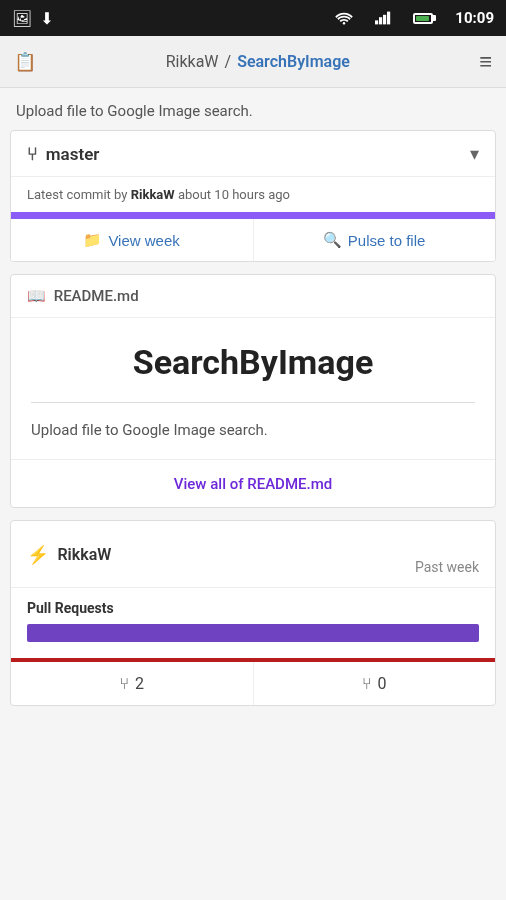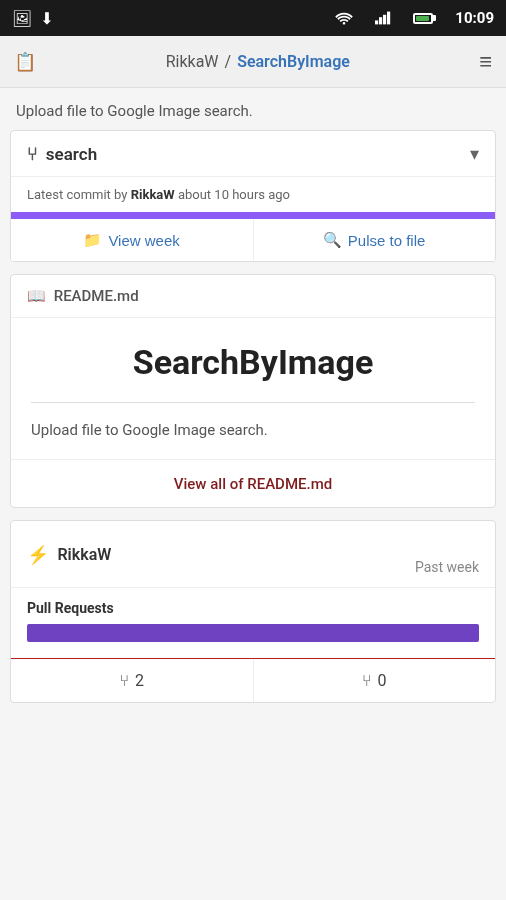--- a/index.html
+++ b/index.html
@@ -180,21 +180,21 @@
       font-size: 15px;
       color: #555;
       text-align: left;
     }
     .readme-footer {
       border-top: 1px solid #eee;
       padding: 14px;
       text-align: center;
     }
     .readme-footer a {
-      color: #7f1d1d;
+      color: #6d28d9;
       font-size: 15px;
       font-weight: 500;
       text-decoration: none;
       cursor: pointer;
     }
 
     
     .pulse-card {
       background: #fff;
       border: 1px solid #ddd;
@@ -219,21 +219,21 @@
     }
     .pulse-period {
       font-size: 14px;
       color: #888;
       margin-top: 26px;
     }
 
     
     .pr-section {
       padding: 12px 16px 8px;
-      border-bottom: 1px solid #b91c1c;
+      border-bottom: 4px solid #b91c1c;
     }
     .pr-label {
       font-size: 14px;
       font-weight: 700;
       color: #333;
       margin-bottom: 8px;
     }
     .pr-bar {
       height: 18px;
       background: #6f42c1;
@@ -338,21 +338,21 @@
 
 <div class="page-content">
 
   <div class="subtitle">Upload file to Google Image search.</div>
 
   <div class="card">
 
     <div class="branch-row">
       <div class="branch-left">
         <span style="font-size:18px; color:#555;">⑂</span>
-        <span>search</span>
+        <span>master</span>
       </div>
       <span style="font-size:18px; color:#666;">▾</span>
     </div>
 
     <div class="commit-row">
       <span>Latest commit by </span><strong>RikkaW</strong><span> about 10 hours ago</span>
     </div>
 
     <div class="action-buttons">
       <button class="action-btn">

